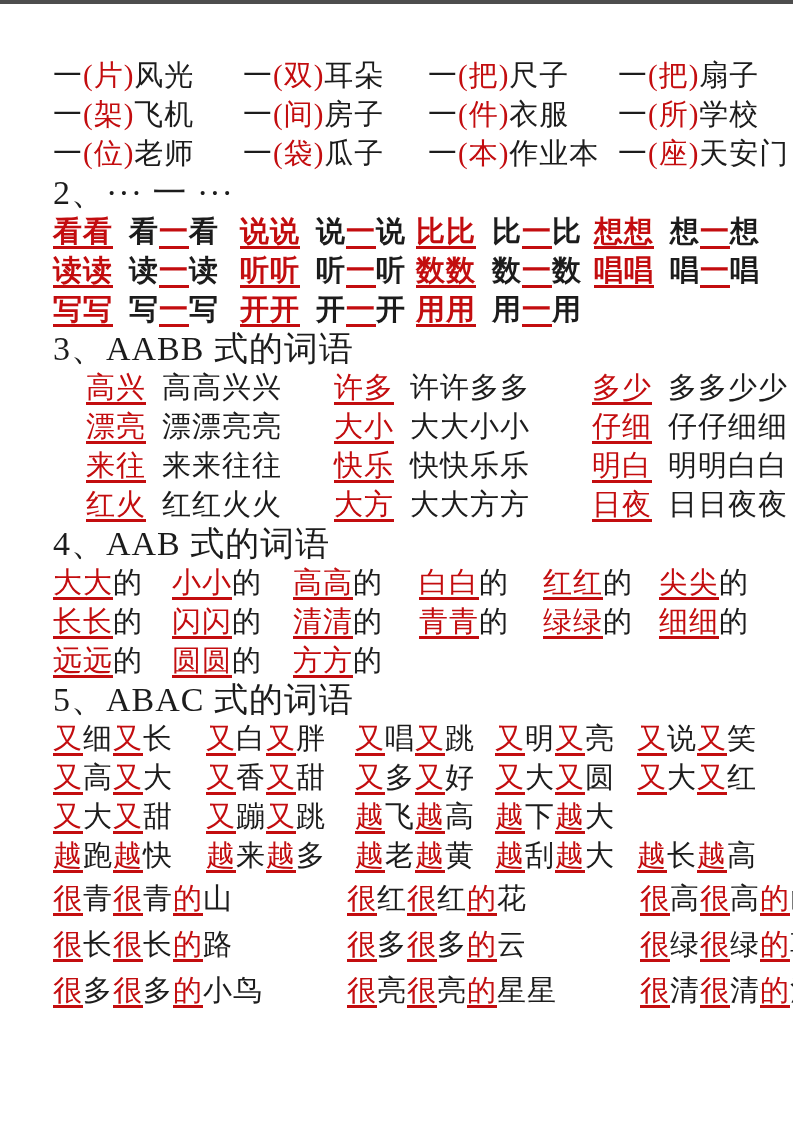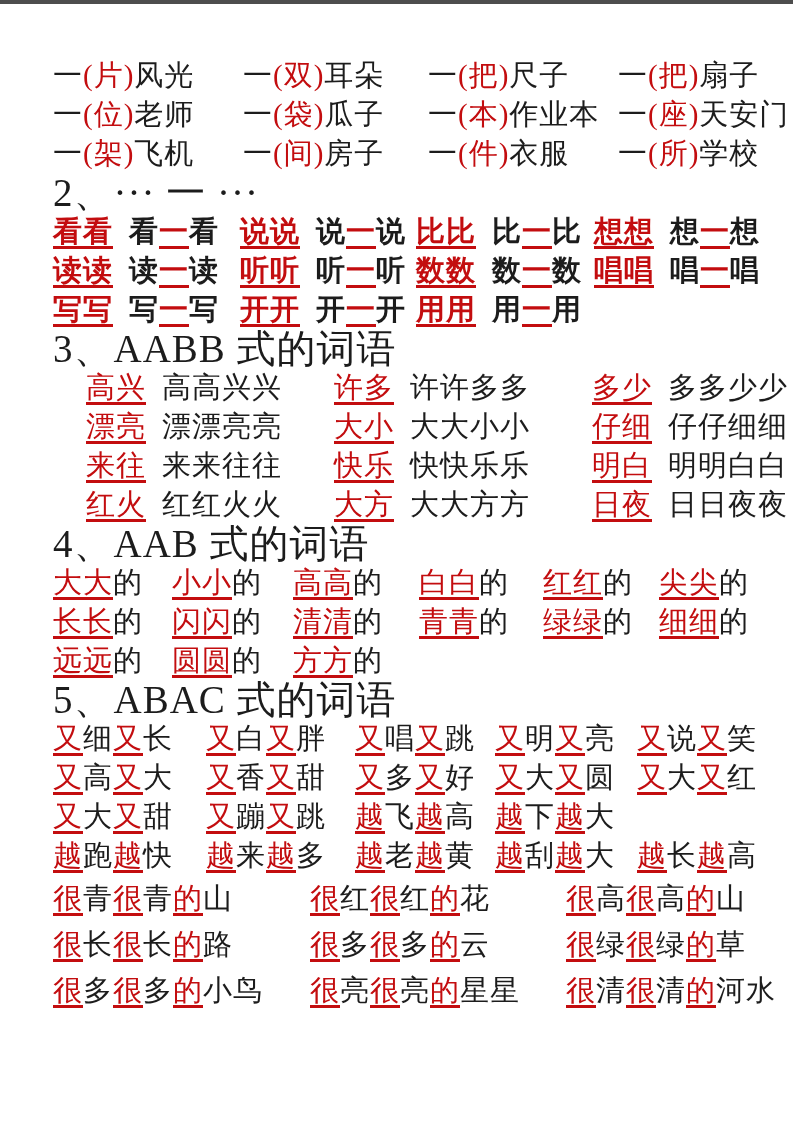--- a/index.html
+++ b/index.html
@@ -21,21 +21,21 @@
   }
   .top-bar {
     width: 100%;
     height: 4px;
     background: var(--bar);
   }
   .sheet {
     padding: 52px 55px 0 53px;
   }
   .section-header {
-    font-size: 39px;
+    font-size: 34px;
     line-height: 39px;
     color: var(--ink);
     letter-spacing: 1px;
     white-space: nowrap;
   }
   .row {
     display: grid;
     font-size: 29px;
     line-height: 39px;
     white-space: nowrap;
@@ -52,45 +52,45 @@
     text-decoration-color: var(--red);
     text-decoration-thickness: 2.5px;
     text-underline-offset: 5px;
   }
   
   .sec-measure-words .row  { grid-template-columns: 190px 185px 190px 1fr; }
   .sec-one-insert .row     { grid-template-columns: 187px 176px 178px 1fr; font-weight: bold; }
   .sec-aabb .row           { grid-template-columns: 248px 258px 1fr; margin-left: 33px; }
   .sec-aab .row            { grid-template-columns: 119px 121px 126px 124px 116px 1fr; }
   .sec-abac .row           { grid-template-columns: 153px 149px 140px 142px 1fr; }
-  .sec-hen-pattern .row    { grid-template-columns: 257px 256px 1fr; line-height: 46px; }
+  .sec-hen-pattern .row    { grid-template-columns: 257px 256px 1fr; line-height: 46px; gap: 37px; }
 </style>
 </head>
 <body>
 
 <div class="top-bar"></div>
 <div class="sheet">
     <div class="section sec-measure-words">
       <div class="row">
         <div class="cell"><span class="word"><span class="seg seg-b">一</span><span class="seg seg-r">(片)</span><span class="seg seg-b">风光</span></span></div>
         <div class="cell"><span class="word"><span class="seg seg-b">一</span><span class="seg seg-r">(双)</span><span class="seg seg-b">耳朵</span></span></div>
         <div class="cell"><span class="word"><span class="seg seg-b">一</span><span class="seg seg-r">(把)</span><span class="seg seg-b">尺子</span></span></div>
         <div class="cell"><span class="word"><span class="seg seg-b">一</span><span class="seg seg-r">(把)</span><span class="seg seg-b">扇子</span></span></div>
       </div>
       <div class="row">
+        <div class="cell"><span class="word"><span class="seg seg-b">一</span><span class="seg seg-r">(架)</span><span class="seg seg-b">飞机</span></span></div>
+        <div class="cell"><span class="word"><span class="seg seg-b">一</span><span class="seg seg-r">(间)</span><span class="seg seg-b">房子</span></span></div>
+        <div class="cell"><span class="word"><span class="seg seg-b">一</span><span class="seg seg-r">(件)</span><span class="seg seg-b">衣服</span></span></div>
+        <div class="cell"><span class="word"><span class="seg seg-b">一</span><span class="seg seg-r">(所)</span><span class="seg seg-b">学校</span></span></div>
+      </div>
+      <div class="row">
         <div class="cell"><span class="word"><span class="seg seg-b">一</span><span class="seg seg-r">(位)</span><span class="seg seg-b">老师</span></span></div>
         <div class="cell"><span class="word"><span class="seg seg-b">一</span><span class="seg seg-r">(袋)</span><span class="seg seg-b">瓜子</span></span></div>
         <div class="cell"><span class="word"><span class="seg seg-b">一</span><span class="seg seg-r">(本)</span><span class="seg seg-b">作业本</span></span></div>
         <div class="cell"><span class="word"><span class="seg seg-b">一</span><span class="seg seg-r">(座)</span><span class="seg seg-b">天安门</span></span></div>
-      </div>
-      <div class="row">
-        <div class="cell"><span class="word"><span class="seg seg-b">一</span><span class="seg seg-r">(架)</span><span class="seg seg-b">飞机</span></span></div>
-        <div class="cell"><span class="word"><span class="seg seg-b">一</span><span class="seg seg-r">(间)</span><span class="seg seg-b">房子</span></span></div>
-        <div class="cell"><span class="word"><span class="seg seg-b">一</span><span class="seg seg-r">(件)</span><span class="seg seg-b">衣服</span></span></div>
-        <div class="cell"><span class="word"><span class="seg seg-b">一</span><span class="seg seg-r">(所)</span><span class="seg seg-b">学校</span></span></div>
       </div>
     </div>
     <div class="section sec-one-insert">
       <div class="section-header">2、··· 一 ···</div>
       <div class="row">
         <div class="cell"><span class="word"><span class="seg seg-u">看看</span></span><span class="word"><span class="seg seg-b">看</span><span class="seg seg-u">一</span><span class="seg seg-b">看</span></span></div>
         <div class="cell"><span class="word"><span class="seg seg-u">说说</span></span><span class="word"><span class="seg seg-b">说</span><span class="seg seg-u">一</span><span class="seg seg-b">说</span></span></div>
         <div class="cell"><span class="word"><span class="seg seg-u">比比</span></span><span class="word"><span class="seg seg-b">比</span><span class="seg seg-u">一</span><span class="seg seg-b">比</span></span></div>
         <div class="cell"><span class="word"><span class="seg seg-u">想想</span></span><span class="word"><span class="seg seg-b">想</span><span class="seg seg-u">一</span><span class="seg seg-b">想</span></span></div>
       </div>

